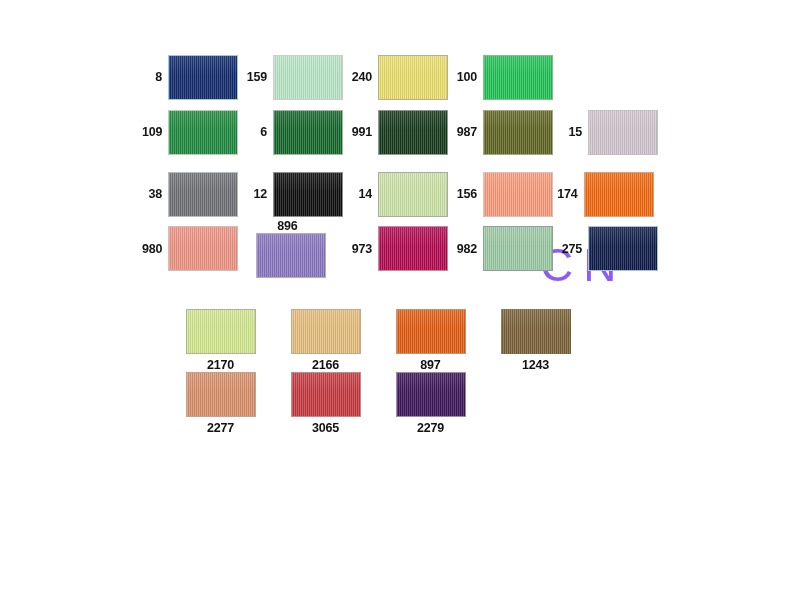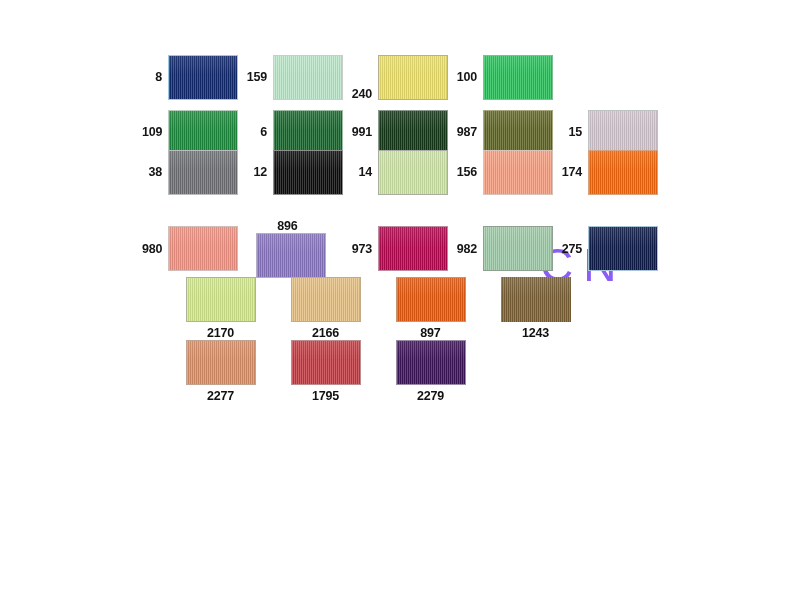--- a/index.html
+++ b/index.html
@@ -53,20 +53,21 @@
   .row-under {
     position: absolute;
     display: flex;
     flex-direction: row;
     align-items: flex-start;
   }
   .cell-under {
     display: flex;
     flex-direction: column;
     align-items: center;
+    margin-top: 32px;
   }
   .lbl-under {
     font-size: 12.5px;
     font-weight: bold;
     color: #111111;
     text-align: center;
     margin-top: 5px;
     letter-spacing: -0.2px;
     white-space: nowrap;
     line-height: 1;
@@ -128,21 +129,21 @@
 
   <div class="row-side" style="left:142px; top:55px;">
     <div class="cell-side" style="width:96px;">
       <span class="lbl-side">8</span>
       <div class="swatch" style="background-color:#112a6e; border:1px solid #9ec9e2;" title="navy-blue (8)"></div>
     </div>
     <div class="cell-side" style="width:105px;">
       <span class="lbl-side">159</span>
       <div class="swatch" style="background-color:#b8e5c6; border:1px solid #c9cfc8;" title="pale-mint-green (159)"></div>
     </div>
-    <div class="cell-side" style="width:105px;align-items:flex-end;">
+    <div class="cell-side" style="width:105px;">
       <span class="lbl-side">240</span>
       <div class="swatch" style="background-color:#ece06d; border:1px solid #b6b090;" title="soft-yellow (240)"></div>
     </div>
     <div class="cell-side" style="width:105px;">
       <span class="lbl-side">100</span>
       <div class="swatch" style="background-color:#20c154; border:1px solid #7fbf94;" title="bright-green (100)"></div>
     </div>
   </div>
 
   <div class="row-side" style="left:142px; top:110px;">
@@ -161,38 +162,38 @@
     <div class="cell-side" style="width:105px;">
       <span class="lbl-side">987</span>
       <div class="swatch" style="background-color:#5e6421; border:1px solid #a8a77d;" title="olive-green (987)"></div>
     </div>
     <div class="cell-side" style="width:105px;">
       <span class="lbl-side">15</span>
       <div class="swatch" style="background-color:#d3c6cf; border:1px solid #bdc3c0;" title="pale-lilac-grey (15)"></div>
     </div>
   </div>
 
-  <div class="row-side" style="left:142px; top:150px;">
+  <div class="row-side" style="left:142px; top:172px;">
     <div class="cell-side" style="width:96px;">
       <span class="lbl-side">38</span>
       <div class="swatch" style="background-color:#6e7175; border:1px solid #b9bcbe;" title="medium-grey (38)"></div>
     </div>
     <div class="cell-side" style="width:105px;justify-content:flex-end;">
       <span class="lbl-side">12</span>
       <div class="swatch" style="background-color:#0c0c0c; border:1px solid #8f8f8f;" title="black (12)"></div>
     </div>
     <div class="cell-side" style="width:105px;">
       <span class="lbl-side">14</span>
       <div class="swatch" style="background-color:#cde3a8; border:1px solid #a9aea0;" title="pale-celery-green (14)"></div>
     </div>
     <div class="cell-side" style="width:105px;">
       <span class="lbl-side">156</span>
       <div class="swatch" style="background-color:#f79b7c; border:1px solid #d8c3ba;" title="salmon-peach (156)"></div>
     </div>
-    <div class="cell-side" style="width:105px;">
+    <div class="cell-side" style="width:105px;justify-content:center;">
       <span class="lbl-side">174</span>
       <div class="swatch" style="background-color:#f3690f; border:1px solid #d8a37c;" title="bright-orange (174)"></div>
     </div>
   </div>
 
   <div class="row-side" style="left:142px; top:220px;">
     <div class="cell-side" style="width:96px;">
       <span class="lbl-side">980</span>
       <div class="swatch" style="background-color:#ef9484; border:1px solid #d3bdb8;" title="light-salmon (980)"></div>
     </div>
@@ -233,21 +234,21 @@
     </div>
   </div>
 
   <div class="row-under" style="left:168px; top:340px;">
     <div class="cell-under" style="width:105px;">
       <div class="swatch" style="background-color:#d9906a; border:1px solid #c0a391;" title="terracotta-tan (2277)"></div>
       <span class="lbl-under">2277</span>
     </div>
     <div class="cell-under" style="width:105px;">
       <div class="swatch" style="background-color:#c4383e; border:1px solid #bb8d8c;" title="brick-red (2278)"></div>
-      <span class="lbl-under">1795</span>
+      <span class="lbl-under">3065</span>
     </div>
     <div class="cell-under" style="width:105px;">
       <div class="swatch" style="background-color:#3d1559; border:1px solid #9b8aa6;" title="dark-purple (2279)"></div>
       <span class="lbl-under">2279</span>
     </div>
   </div>
 
 </div>
 
 </body></html>

